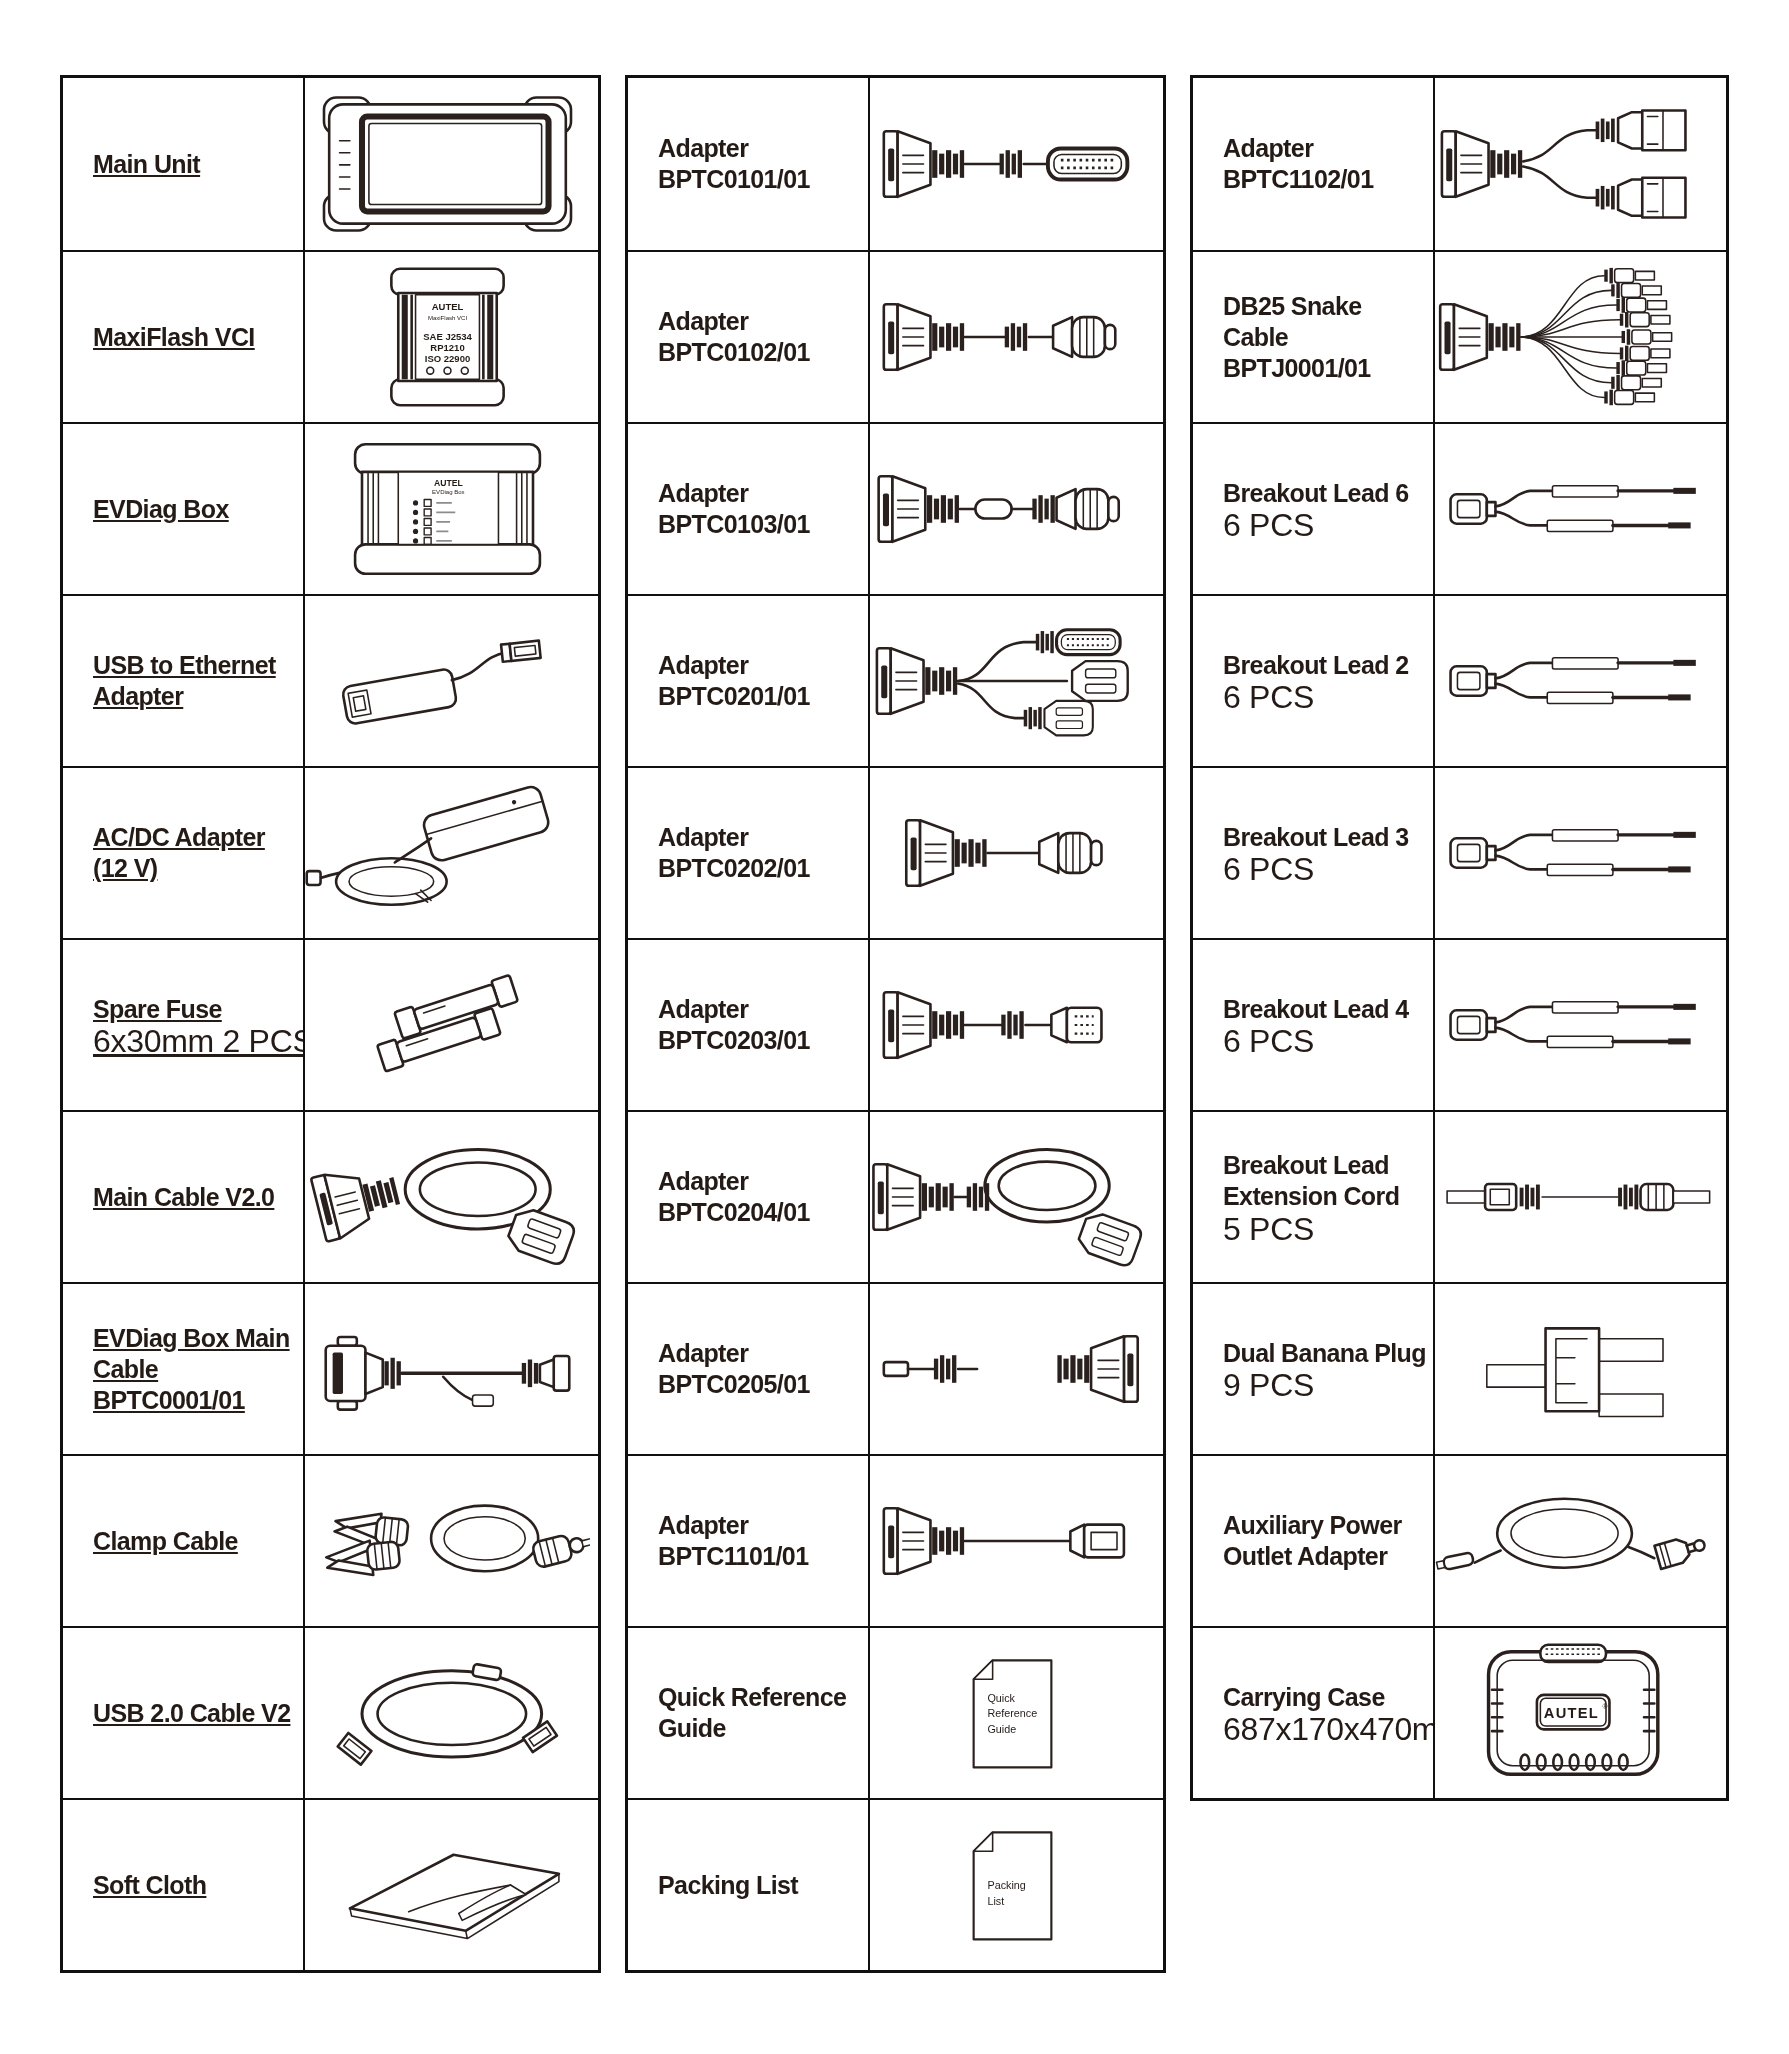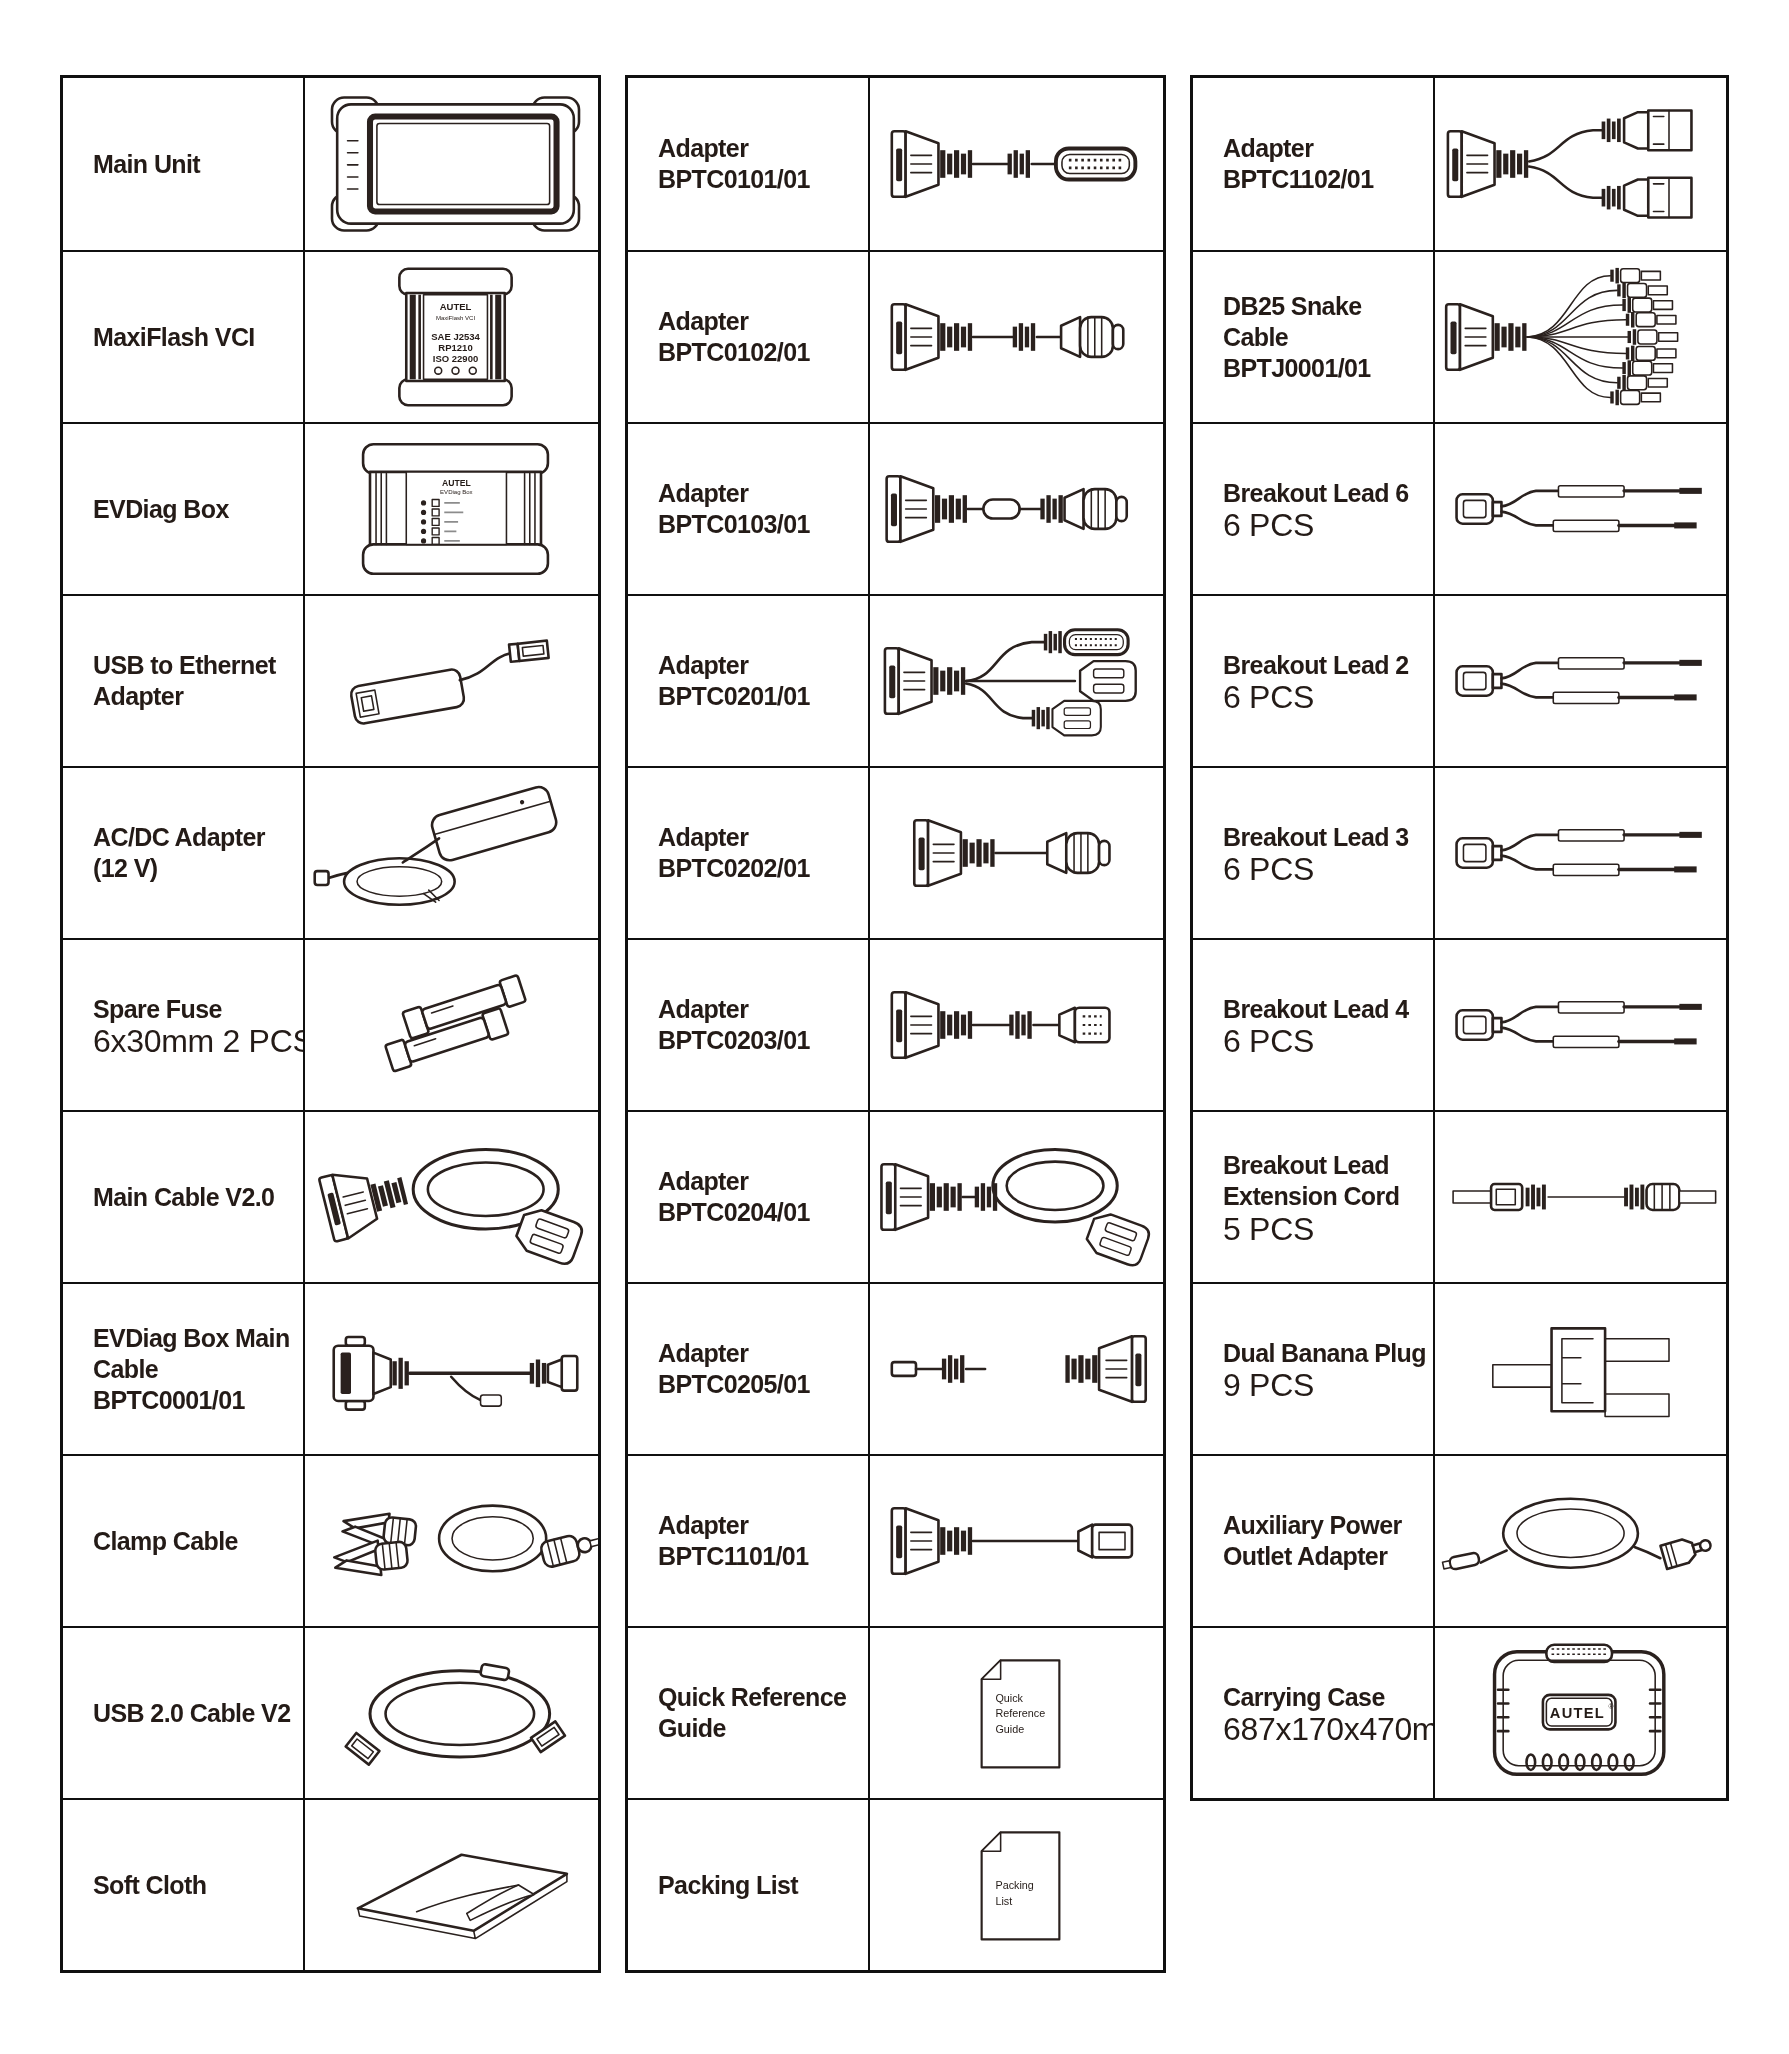--- a/index.html
+++ b/index.html
@@ -5,32 +5,32 @@
   html,body{margin:0;padding:0;}
   body{
     width:1790px;height:2055px;background:#ffffff;position:relative;
     font-family:"Liberation Sans",sans-serif;color:#241b17;
   }
   .tbl{
     position:absolute;top:75px;background:#fff;
     border:3.7px solid #101010;box-sizing:border-box;
     display:grid;grid-template-columns:242px 1fr;grid-auto-rows:172px;
   }
-  .t1{left:60px;width:541px;}
+  .t1{left:60px;width:541px;text-decoration:underline;}
   .t2{left:625px;width:541px;}
   .t3{left:1190px;width:539px;}
   .row{display:contents;}
   .cell{box-sizing:border-box;border-top:2.8px solid #101010;overflow:hidden;background:#fff;}
   .row:first-child > .cell{border-top:none;}
   .lab{
     border-right:2.8px solid #101010;
     display:flex;flex-direction:column;justify-content:center;
     padding:5.6px 5.6px 5.6px 30px;
   }
-  .img{display:flex;align-items:center;justify-content:flex-end;}
+  .img{display:flex;align-items:center;justify-content:flex-start;}
   .nm{
     font-weight:700;font-size:25px;line-height:31px;letter-spacing:-0.6px;
     color:#241b17;white-space:pre;
   }
   .sb{
     font-weight:400;font-size:32px;line-height:29px;letter-spacing:-0.3px;
     color:#241b17;white-space:pre;margin-top:2.8px;
   }
   .sb:empty{display:none;}
   svg.ic{width:285px;height:158px;}

